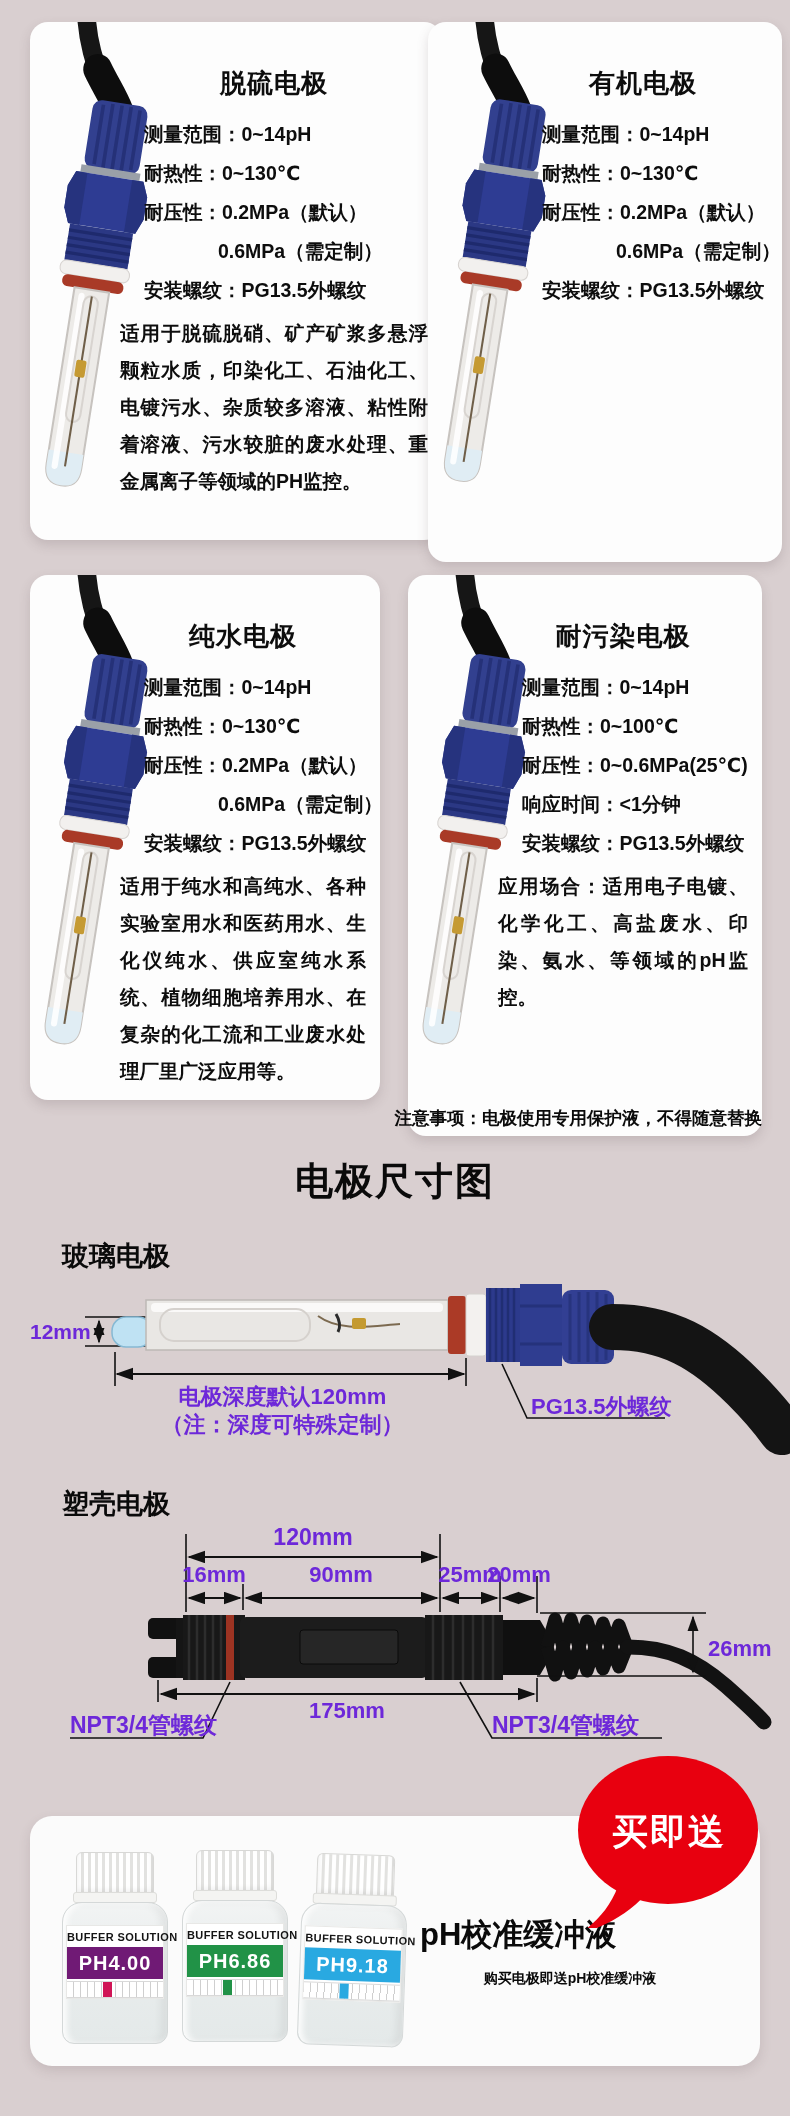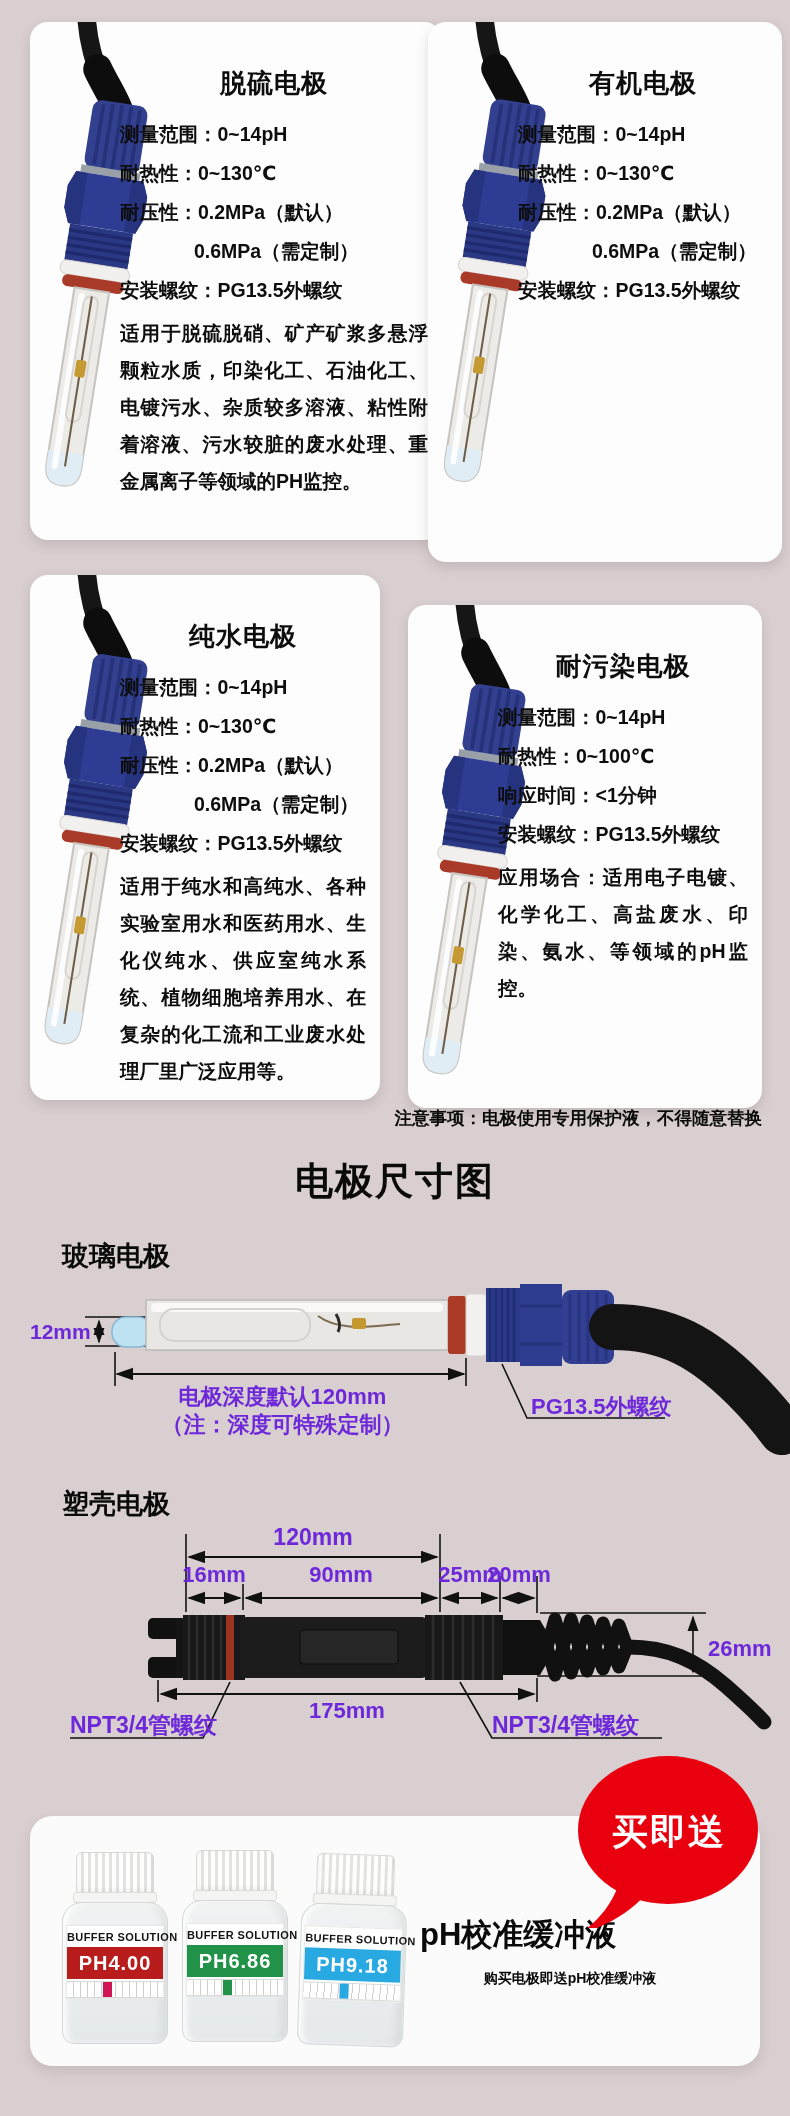--- a/index.html
+++ b/index.html
@@ -4,21 +4,21 @@
 <style>
   html,body{margin:0;padding:0;background:#d9cfd0;}
   .page{position:relative;width:790px;height:2116px;background:#d9cfd0;overflow:hidden;
         font-family:"Liberation Sans","DejaVu Sans",sans-serif;color:#111;}
   .abs{position:absolute;}
   
   .card{position:absolute;background:#fdfdfd;border-radius:18px;overflow:hidden;
         box-shadow:0 5px 12px rgba(90,70,75,.18);}
   .card-body{position:absolute;left:90px;right:14px;top:44px;}
   .card-title{font-size:26px;font-weight:800;text-align:center;letter-spacing:1px;margin-bottom:14px;color:#0d0d0d;}
-  .spec-row{font-size:19.5px;font-weight:700;line-height:39px;white-space:nowrap;color:#0d0d0d;}
+  .spec-row{font-size:19.5px;font-weight:700;line-height:39px;white-space:nowrap;color:#0d0d0d;margin-left:24px;}
   .spec-row.indent{padding-left:74px;}
   .desc{font-size:19.5px;font-weight:700;line-height:37px;margin-top:5px;text-align:justify;color:#0d0d0d;}
   .elec{position:absolute;left:14px;top:-10px;transform:rotate(9deg);transform-origin:50% 12%;}
   
   .note{position:absolute;right:28px;top:1106px;font-size:17.5px;font-weight:700;color:#0b0b0b;}
   .section-title{position:absolute;left:0;width:790px;top:1156px;text-align:center;
                  font-size:38px;font-weight:800;letter-spacing:2px;color:#0a0a0a;}
   .sub-label{position:absolute;font-size:27px;font-weight:800;color:#0a0a0a;}
   .dim-label{position:absolute;font-size:22px;font-weight:700;color:#6d28d9;white-space:nowrap;}
   .dim-label.center{text-align:center;}
@@ -119,28 +119,29 @@
       <div class="card-title">纯水电极</div>
       <div class="spec-row"><span>测量范围：</span><span>0~14pH</span></div>
       <div class="spec-row"><span>耐热性：</span><span>0~130℃</span></div>
       <div class="spec-row"><span>耐压性：</span><span>0.2MPa（默认）</span></div>
       <div class="spec-row indent"><span>0.6MPa（需定制）</span></div>
       <div class="spec-row"><span>安装螺纹：</span><span>PG13.5外螺纹</span></div>
       <div class="desc">适用于纯水和高纯水、各种实验室用水和医药用水、生化仪纯水、供应室纯水系统、植物细胞培养用水、在复杂的化工流和工业废水处理厂里广泛应用等。</div>
     </div>
   </div>
 
-  <div class="card" style="left:408px;top:605px;width:354px;height:503px">
+  <div class="card" style="left:408px;top:575px;width:354px;height:561px">
     <svg class="elec" width="175" height="510" viewBox="0 0 170 470" preserveAspectRatio="none">
         <use href="#sym-electrode"></use>
       </svg>
     <div class="card-body">
       <div class="card-title">耐污染电极</div>
       <div class="spec-row"><span>测量范围：</span><span>0~14pH</span></div>
       <div class="spec-row"><span>耐热性：</span><span>0~100℃</span></div>
+      <div class="spec-row"><span>耐压性：</span><span>0~0.6MPa(25℃)</span></div>
       <div class="spec-row"><span>响应时间：</span><span>&lt;1分钟</span></div>
       <div class="spec-row"><span>安装螺纹：</span><span>PG13.5外螺纹</span></div>
       <div class="desc">应用场合：适用电子电镀、化学化工、高盐废水、印染、氨水、等领域的pH监控。</div>
     </div>
   </div>
 
   <div class="note">注意事项：电极使用专用保护液，不得随意替换</div>
 
   <div class="section-title">电极尺寸图</div>
 
@@ -250,21 +251,21 @@
     <path d="M42,134 C34,156 20,170 4,182 C32,174 56,158 68,144 Z" fill="#e8000f"></path>
   </svg>
   <div class="badge-text">买即送</div>
 
   <div class="bottle" style="left:62px;top:1852px">
     <div class="cap"></div>
     <div class="cap-lip"></div>
     <div class="bottle-body">
       <div class="bottle-label">
         <div class="bl-title">BUFFER SOLUTION</div>
-        <div class="bl-band" style="background:#b91c1c">PH4.00</div>
+        <div class="bl-band" style="background:#701a75">PH4.00</div>
         <div class="bl-ruler">
             <div class="bl-mark" style="background:#d01556"></div>
           </div>
       </div>
     </div>
   </div>
   <div class="bottle" style="left:182px;top:1850px">
     <div class="cap"></div>
     <div class="cap-lip"></div>
     <div class="bottle-body">

